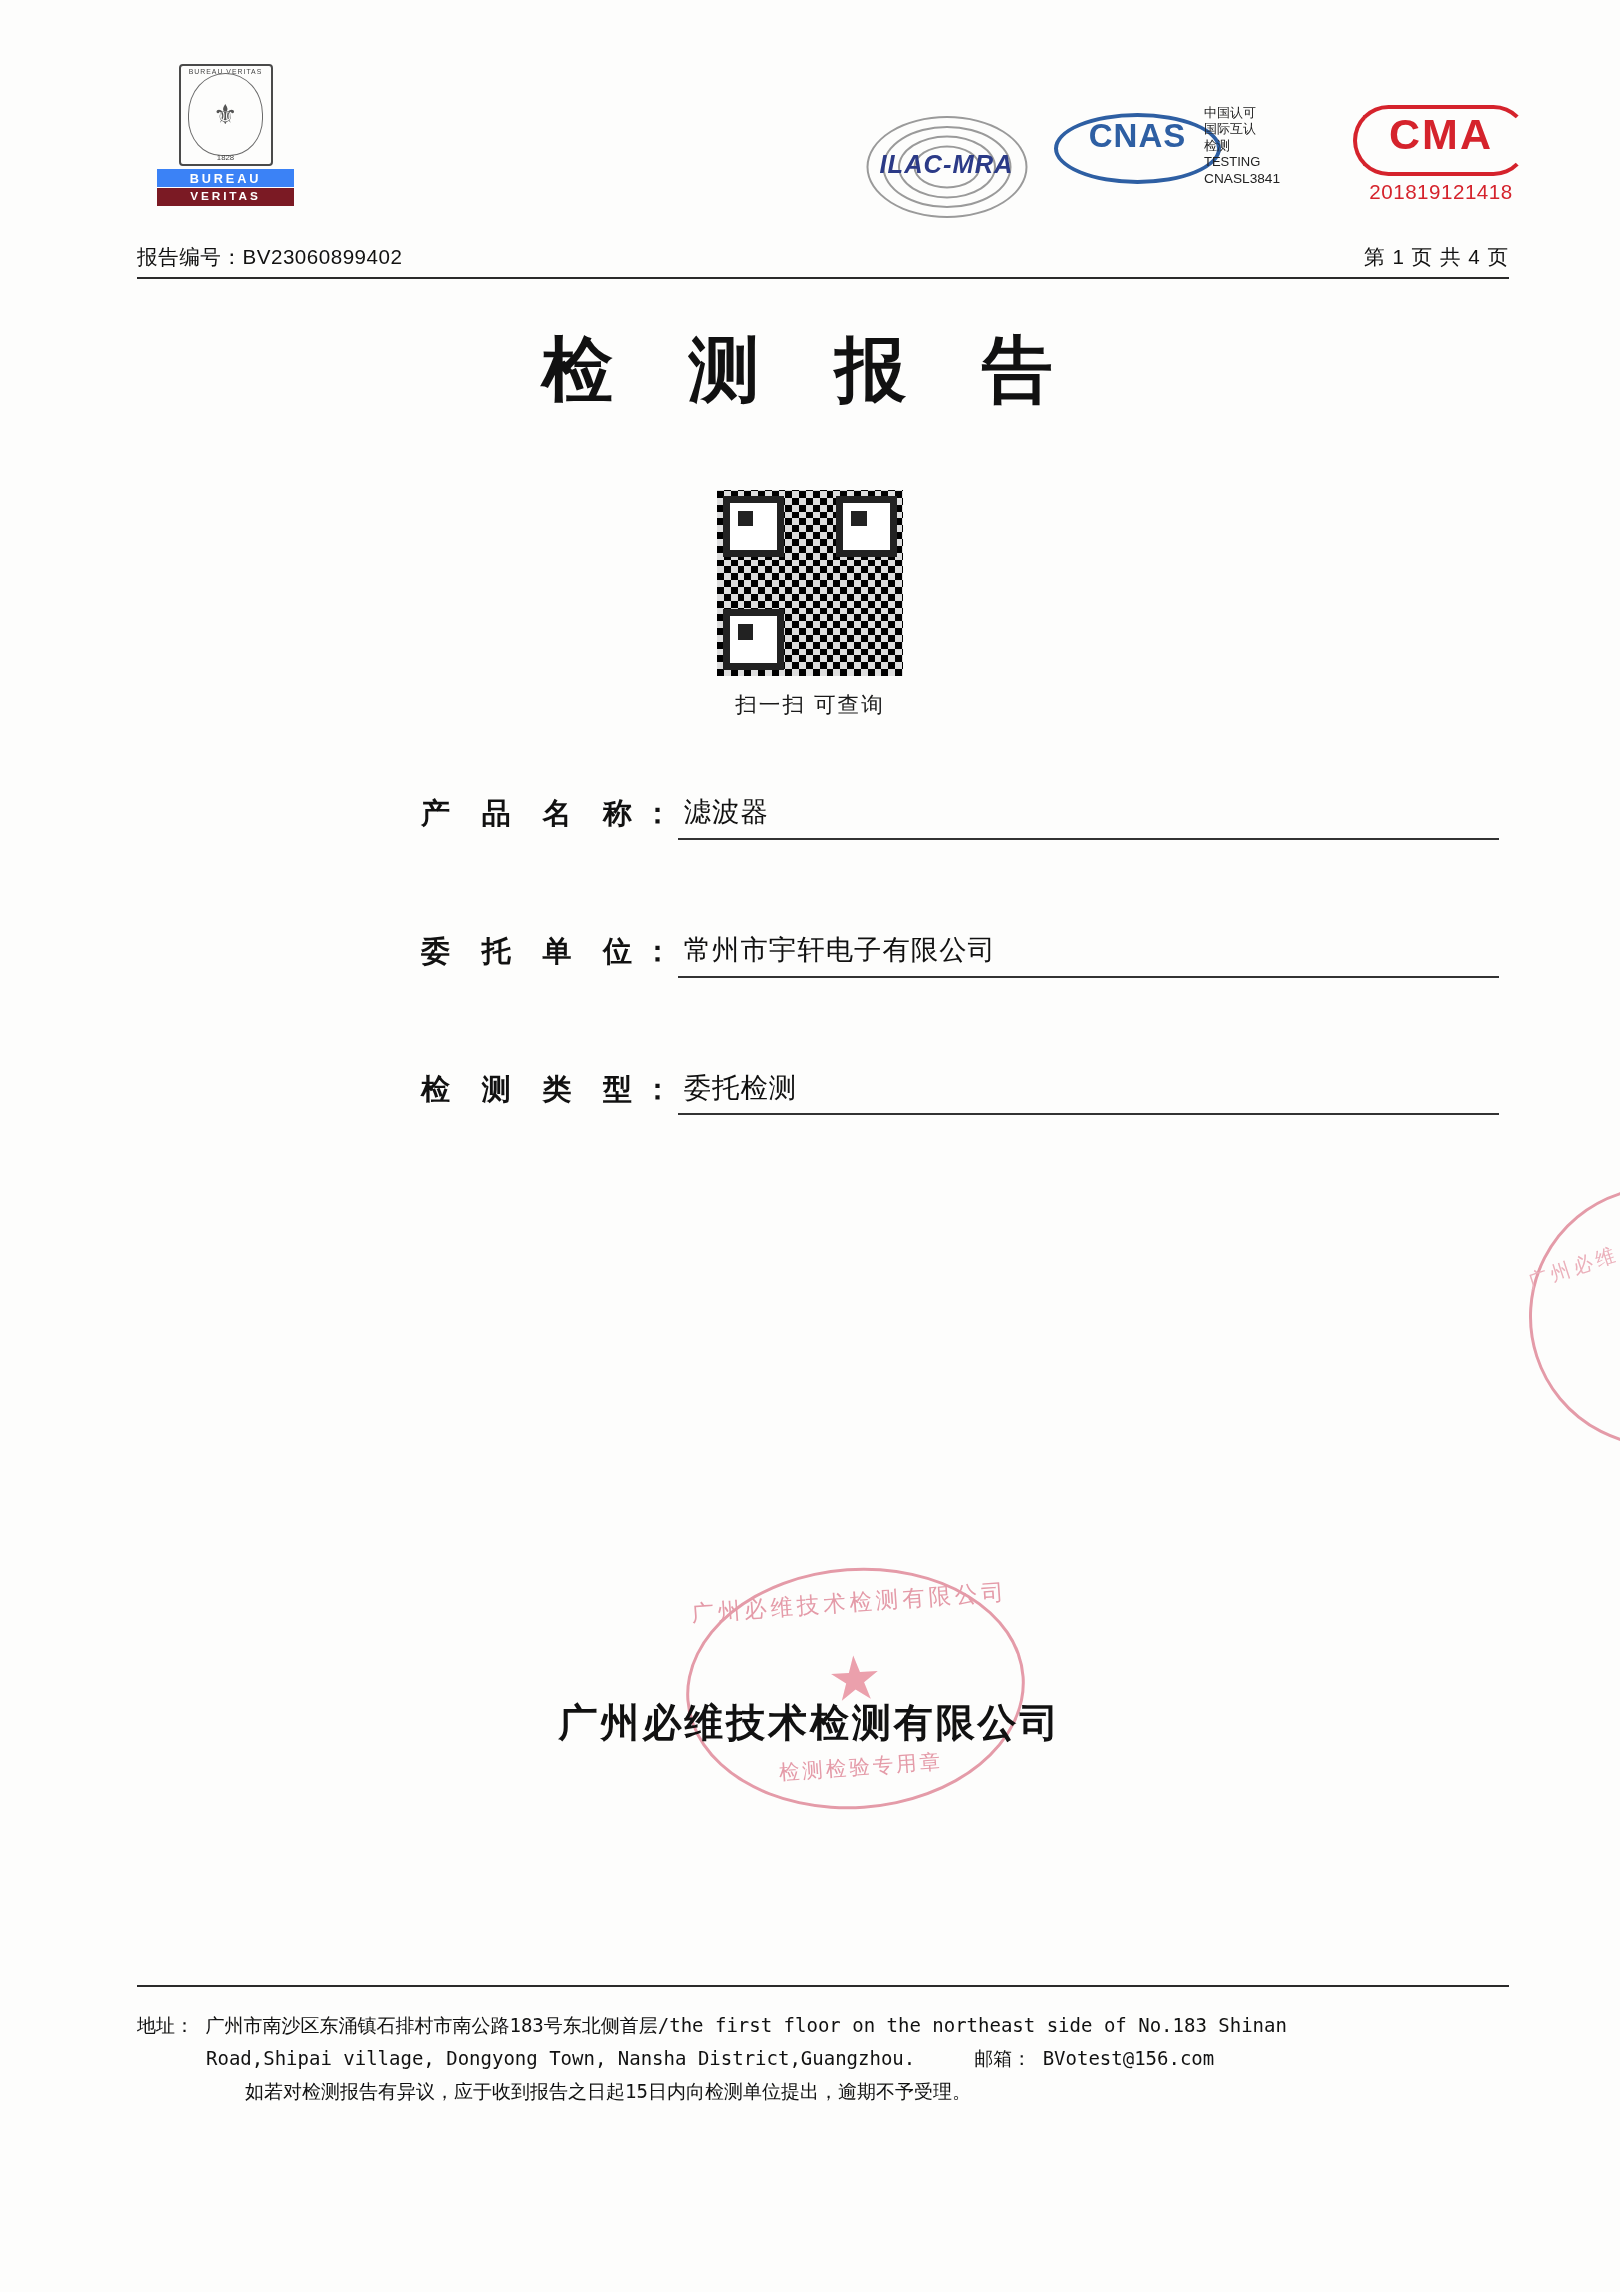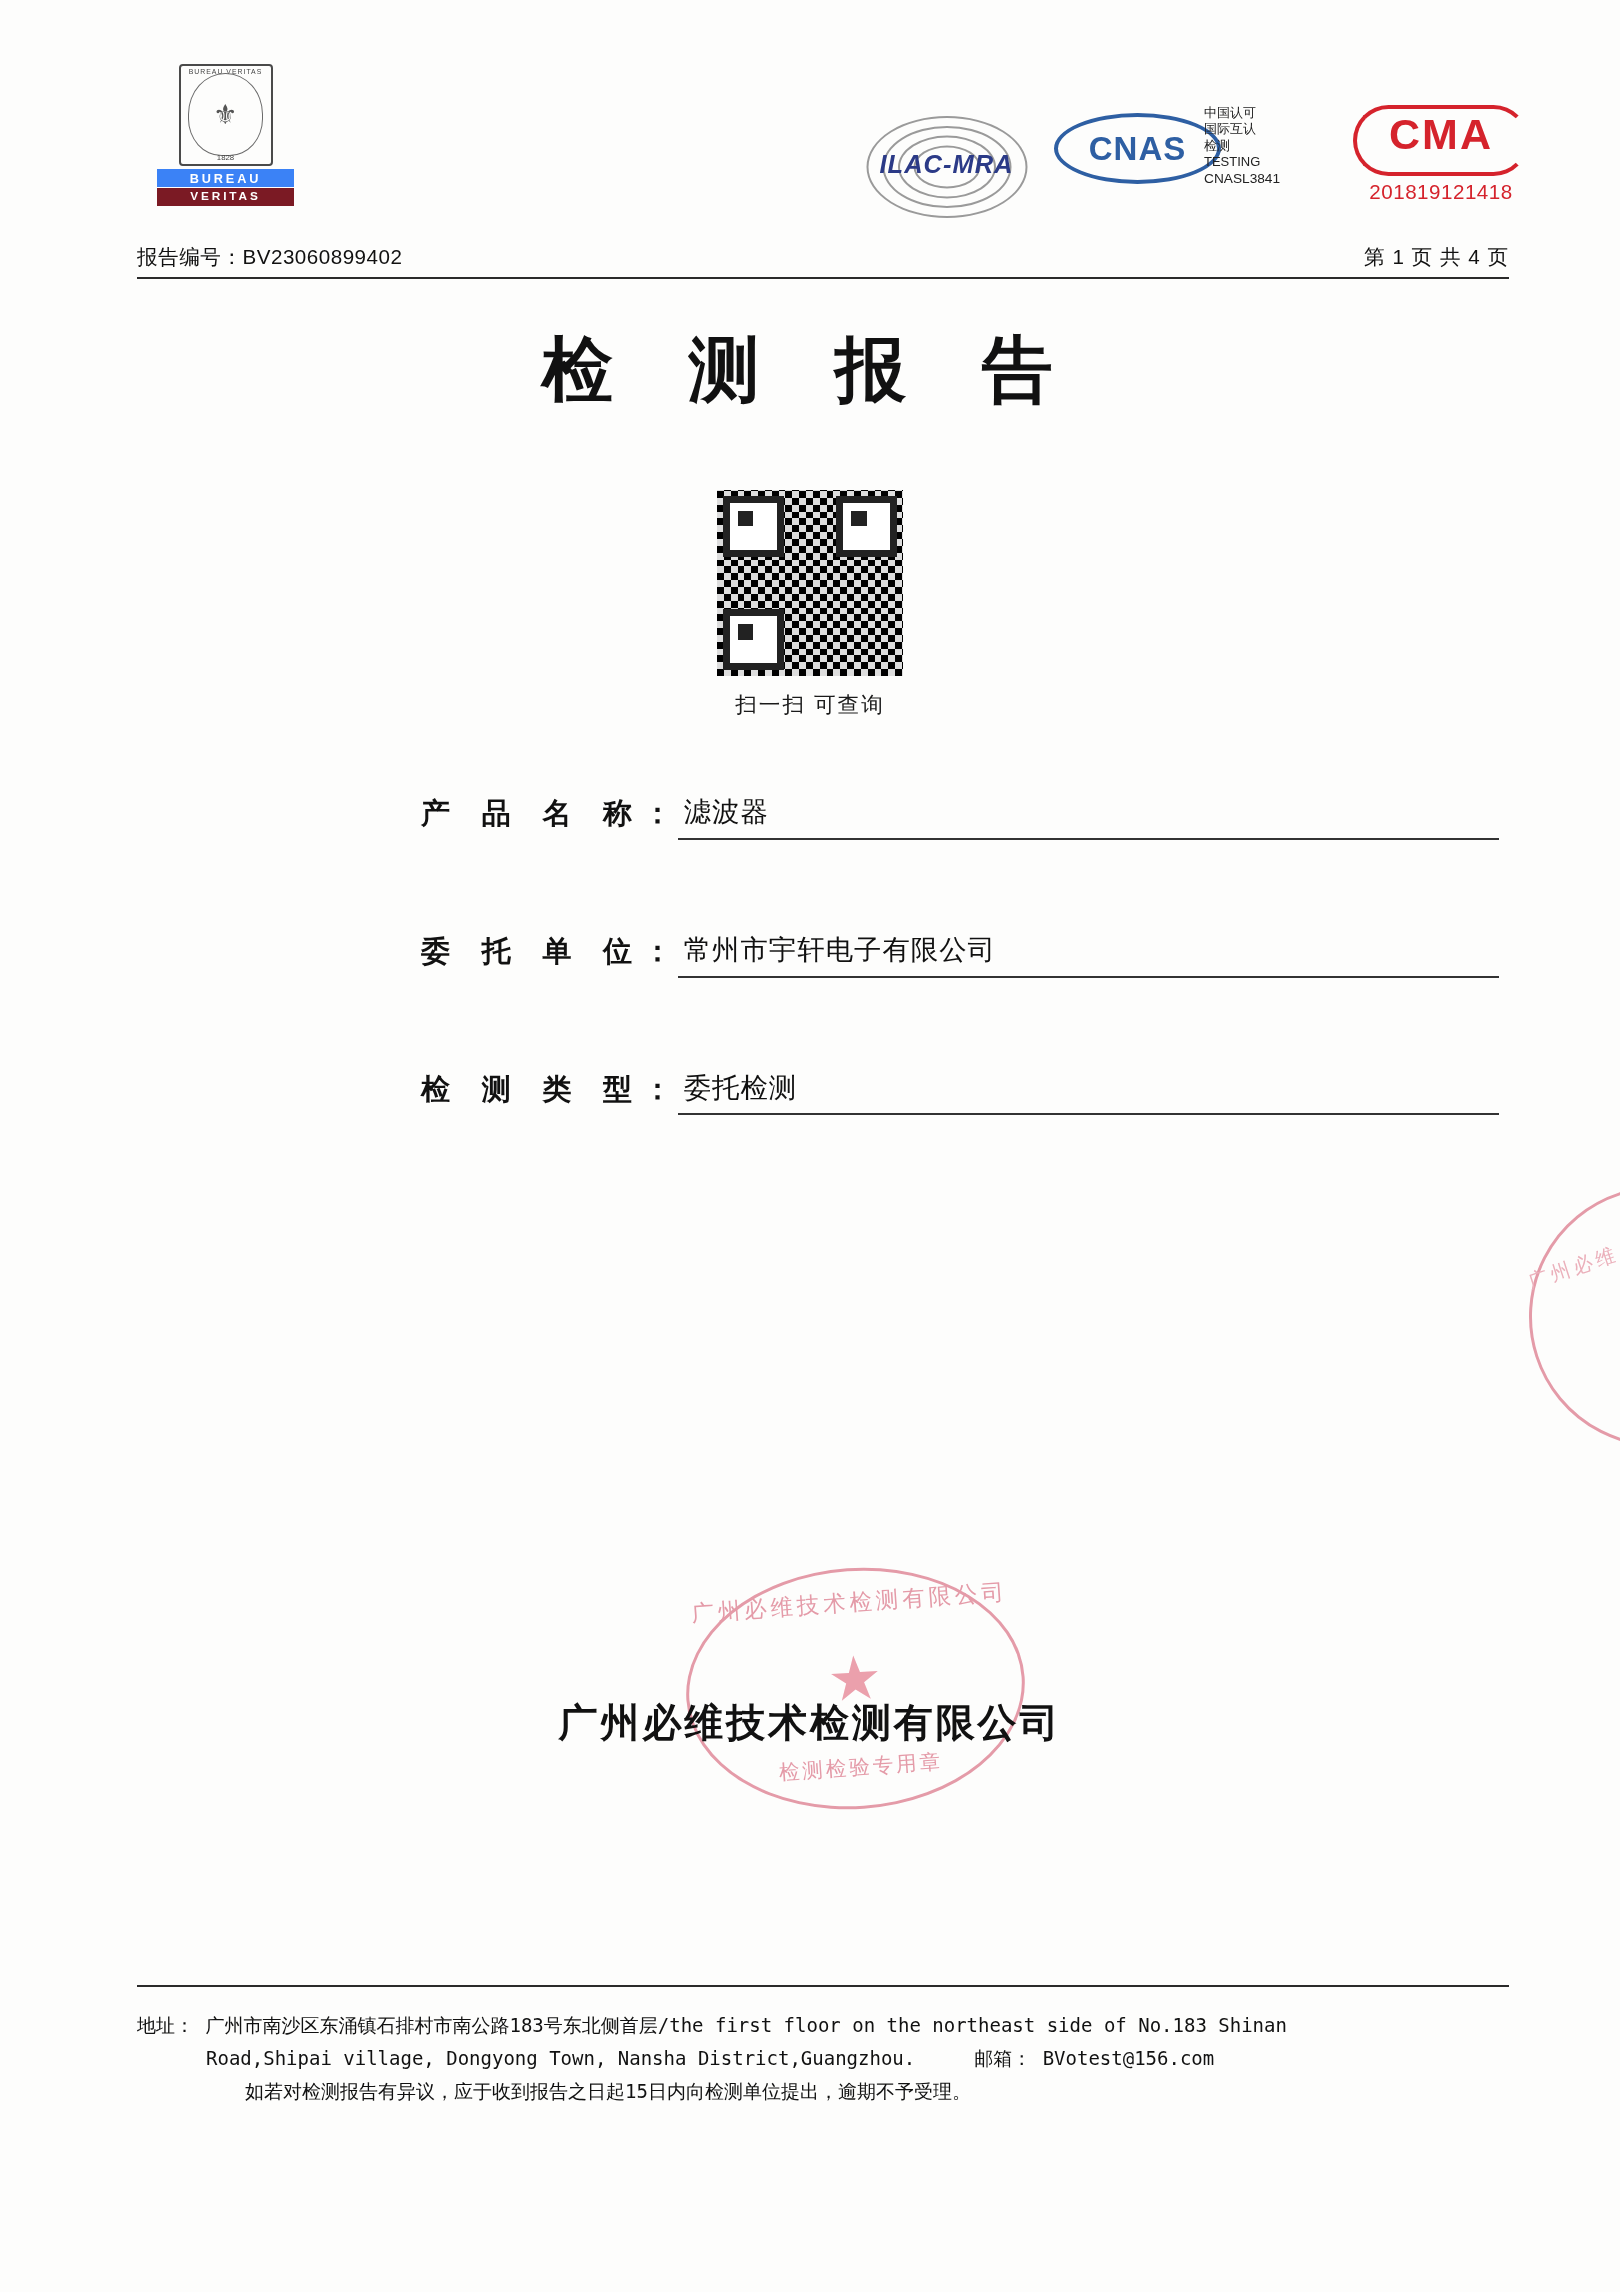--- a/index.html
+++ b/index.html
@@ -147,21 +147,20 @@
     left: 1054px;
     top: 69px;
     width: 176px;
   }
   .cnas-oval {
     width: 167px;
     height: 71px;
     border: 4.9px solid #2e5fa3;
     border-radius: 50%;
     display: flex;
-    align-items: center;
     justify-content: center;
     box-sizing: border-box;
   }
   .cnas-text {
     font-size: 33px;
     font-weight: bold;
     color: #2e5fa3;
     letter-spacing: 1px;
   }
   .cnas-right {

